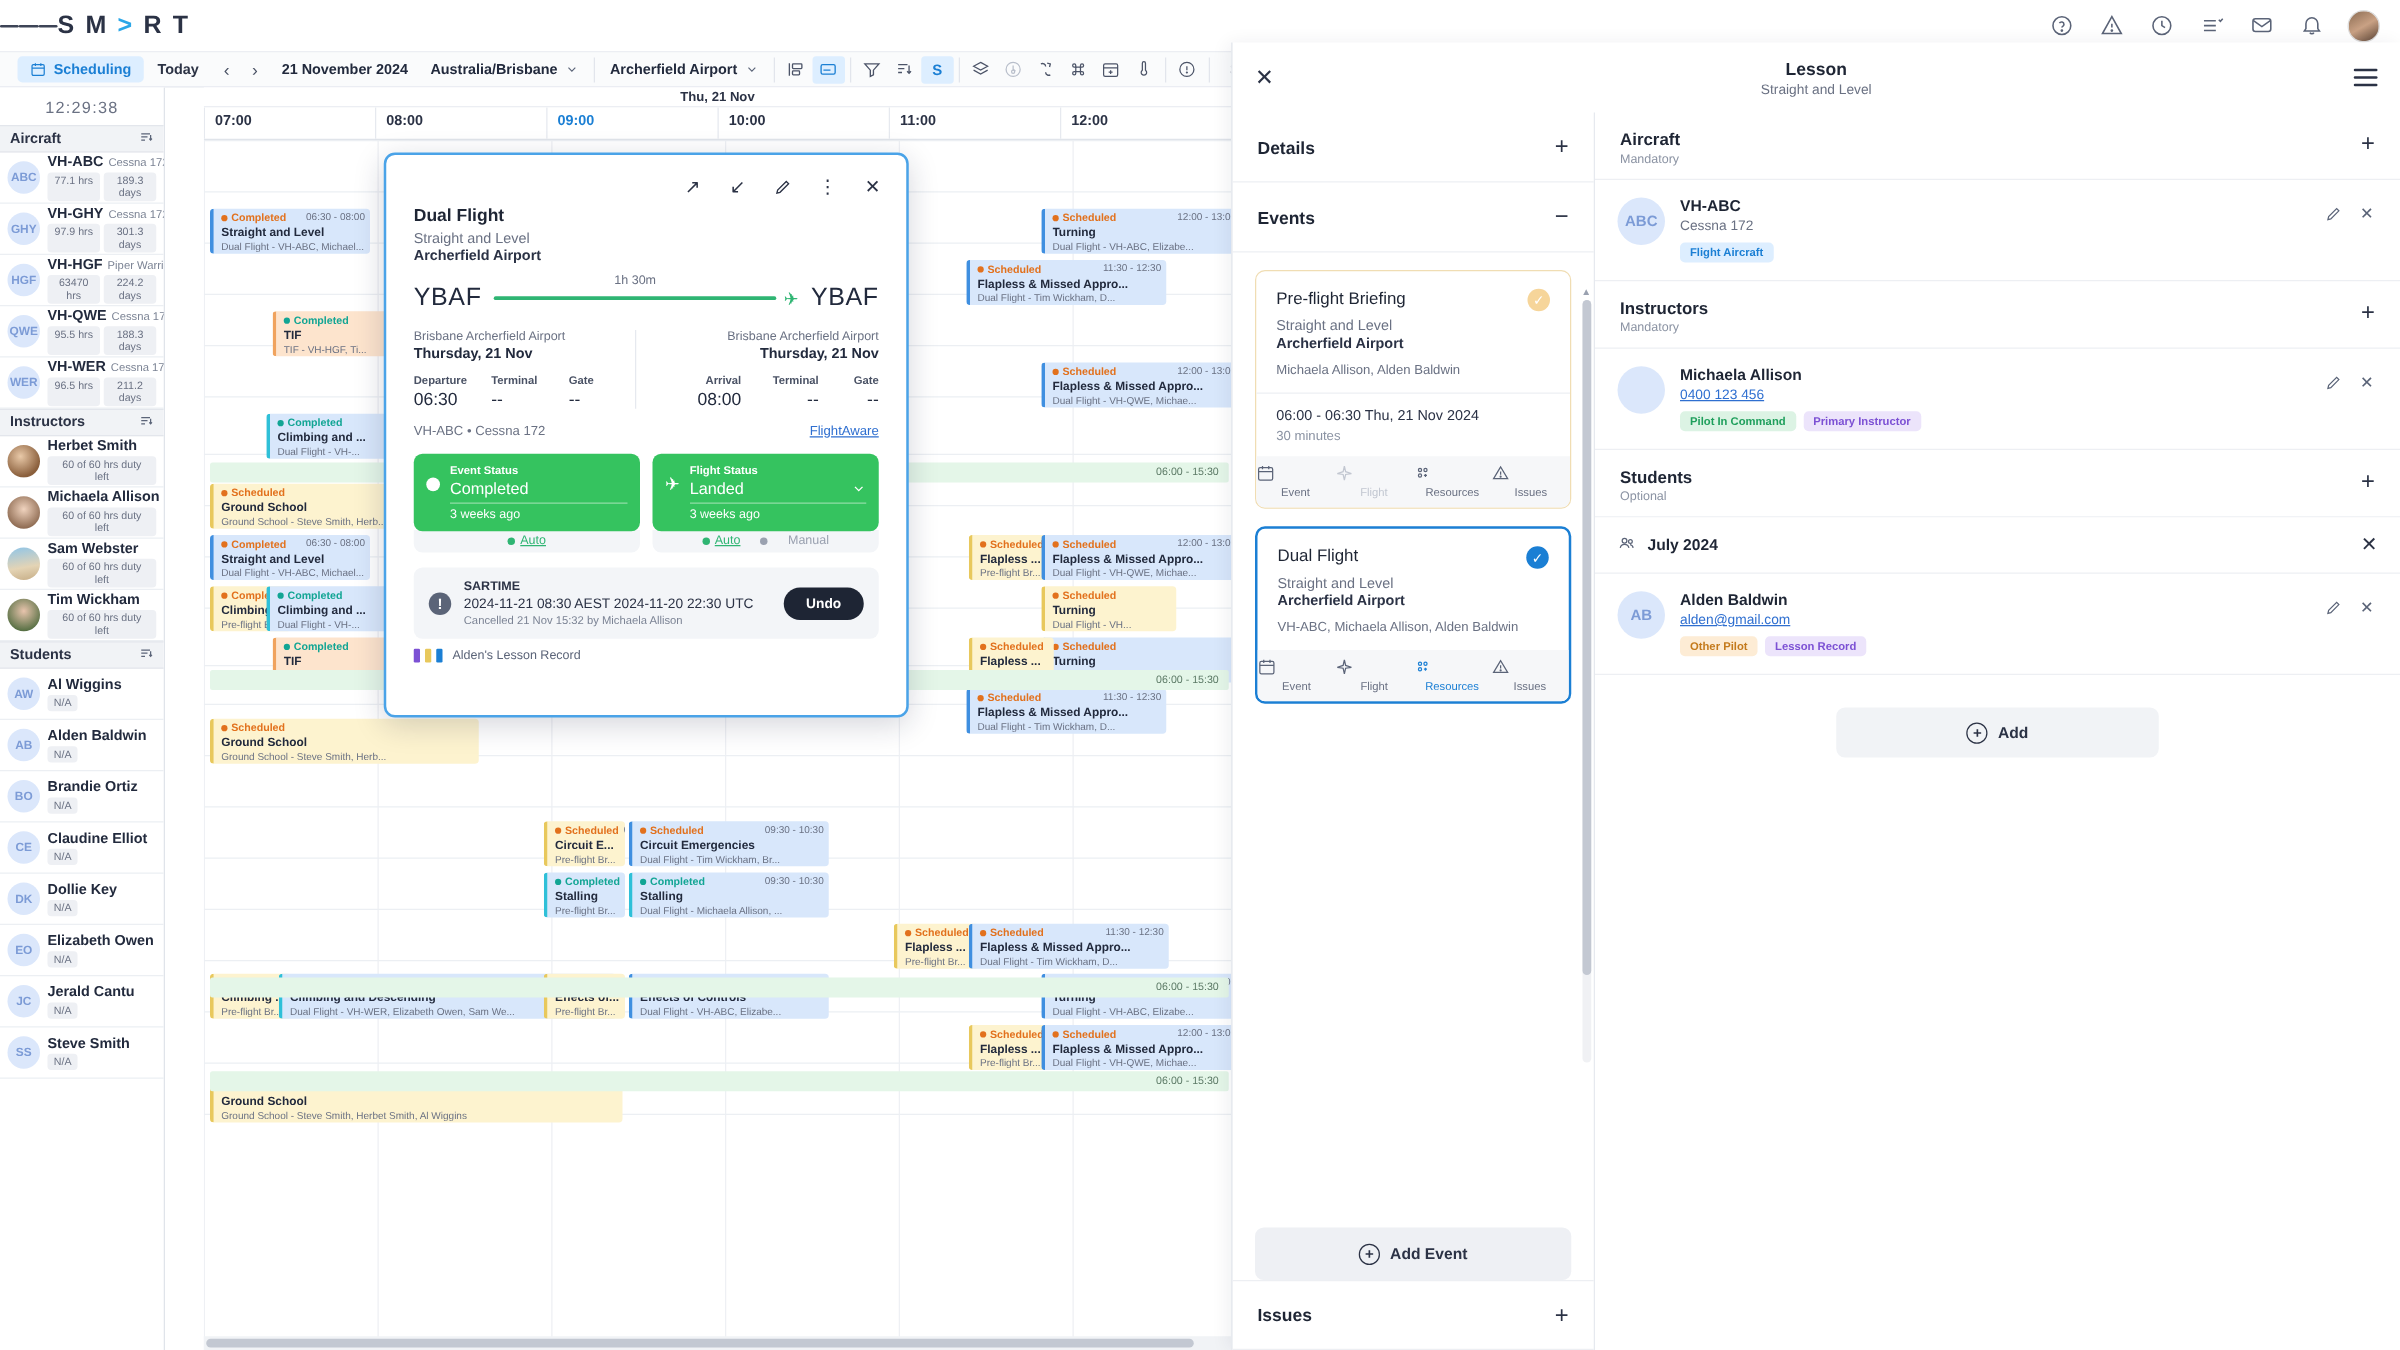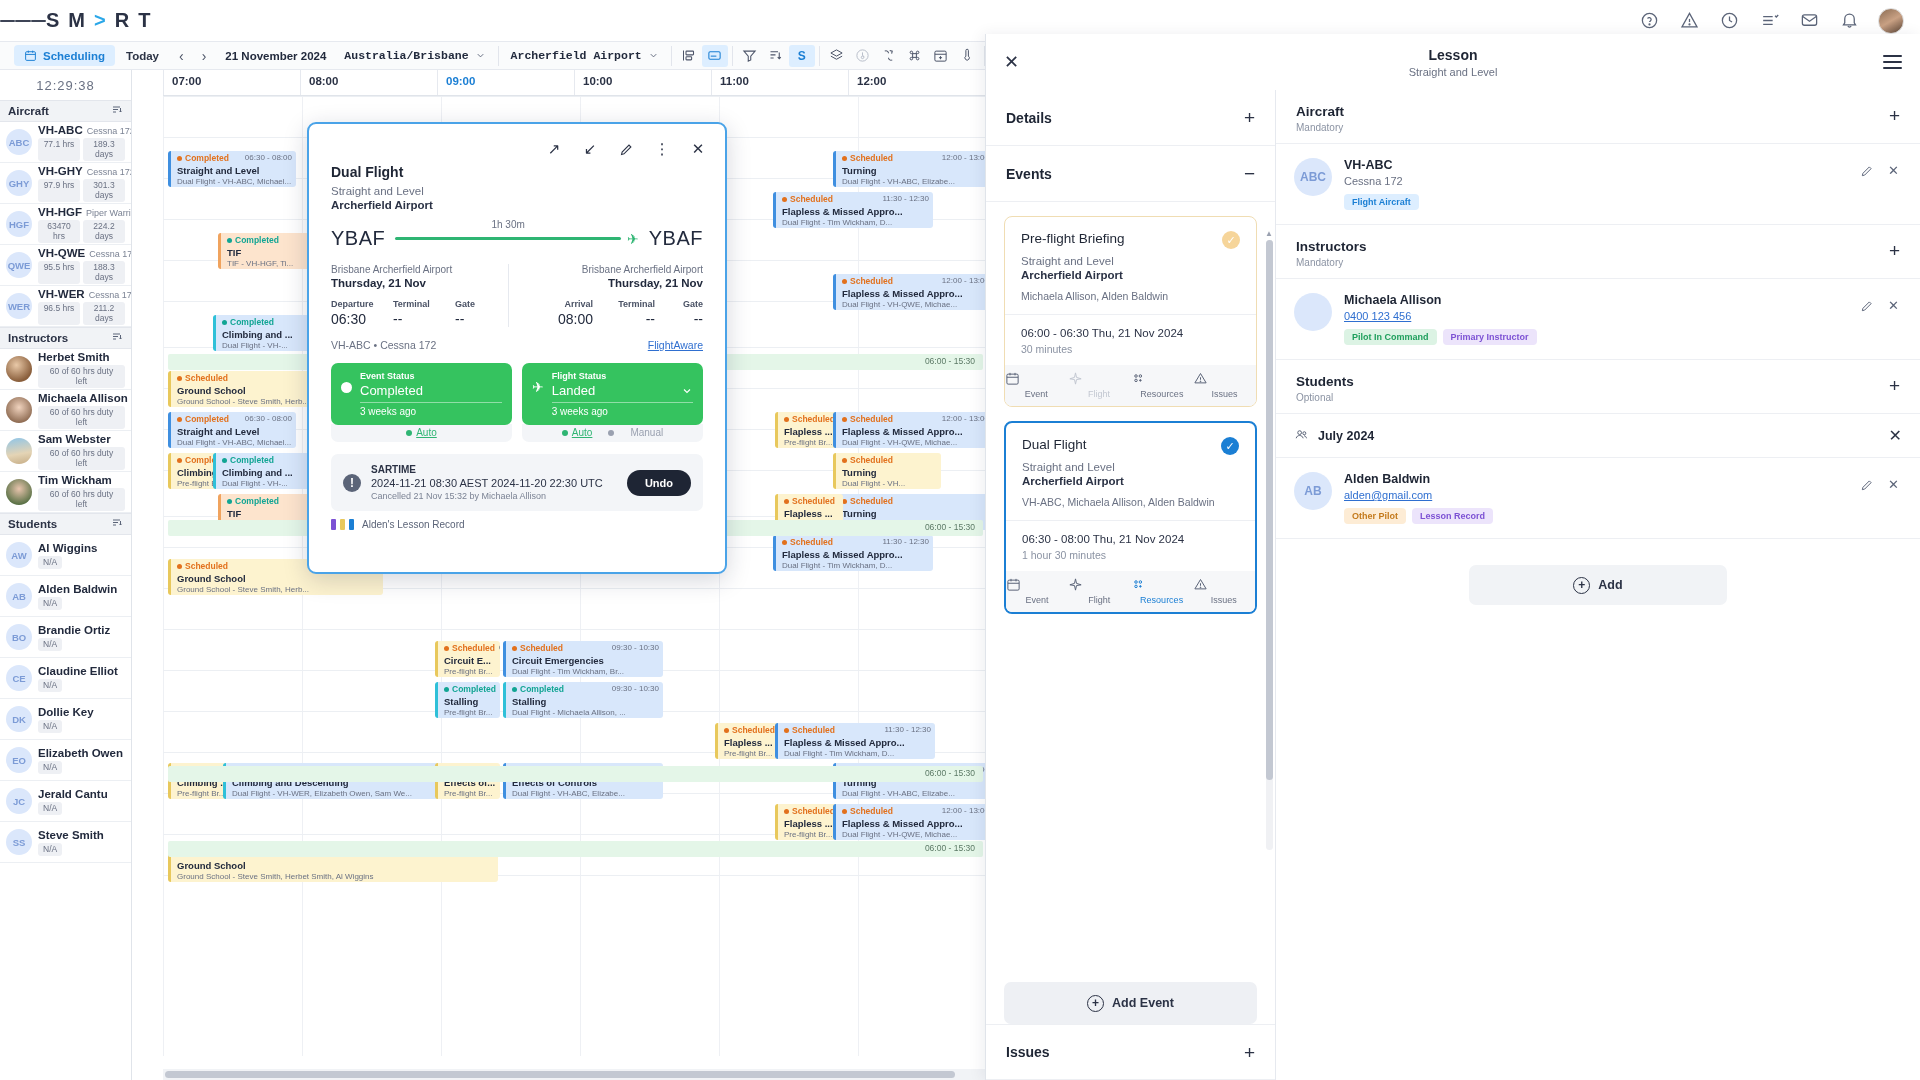--- a/index.html
+++ b/index.html
@@ -34,21 +34,21 @@
     display:flex; align-items:center; font-size:11.5px;
   }
   .tb-sched {
     display:flex; align-items:center; gap:6px;
     background:#ddeeff; color:#1b7fd4; font-weight:700;
     padding:4px 10px; margin-left:14px; border-radius:4px; cursor:pointer;
   }
   .tb-item { padding:0 11px; color:#2c3345; font-weight:700; cursor:pointer; white-space:nowrap;}
   .tb-arrow { padding:0 9px; color:#4a5265; cursor:pointer; font-size:14px;}
   .tb-date { padding:0 10px; font-weight:700; color:#222a3d;}
-  .tb-sel { padding:0 8px; font-weight:700; color:#222a3d; display:flex; align-items:center; gap:6px; cursor:pointer;font-family:Liberation Mono, monospace;}
+  .tb-sel { padding:0 8px; font-weight:700; color:#222a3d; display:flex; align-items:center; gap:6px; cursor:pointer;}
   .tb-sep { width:1px; height:20px; background:#e2e5ec; margin:0 4px;}
   .tb-ic { width:26px; height:22px; display:flex; align-items:center; justify-content:center; color:#4c5468; cursor:pointer; border-radius:3px;}
   .tb-ic.active { background:#ddeeff; color:#1b7fd4;}
   .tb-ic.dim { color:#b9bfcb; }
   .tb-search { padding-left:12px; color:#8b93a3; font-size:11.5px;}
 
   
   .leftpanel {
     position:absolute; top:70px; left:0; width:132px; height:1010px;
     background:#fff; border-right:1px solid #e0e4ea; overflow:hidden;
@@ -653,20 +653,21 @@
             </div>
             <div class="res-l2">
               <span class="pill">N/A</span>
             </div>
           </div>
         </div>
       </div>
   </div>
 
   <div class="cal">
+    <div class="cal-daybar">Thu, 21 Nov</div>
     <div class="cal-hours" id="hour-row">
         <div class="hcell">07:00</div>
         <div class="hcell">08:00</div>
         <div class="hcell cur">09:00</div>
         <div class="hcell">10:00</div>
         <div class="hcell">11:00</div>
         <div class="hcell">12:00</div>
       </div>
     <div class="cal-body" id="cal-body">
         <div class="vline" style="left: 0px;"></div>
@@ -1146,24 +1147,20 @@
             <div class="ecard sel">
               <div class="ec-top">
                 <div class="ec-t1">
                   <span class="ec-name">Dual Flight</span>
                   <span class="ec-check blue">✓</span>
                 </div>
                 <div class="ec-l">Straight and Level</div>
                 <div class="ec-l strong">Archerfield Airport</div>
                 <div class="ec-people">VH-ABC, Michaela Allison, Alden Baldwin</div>
               </div>
-              <div class="ec-time">
-                <div class="ec-tm">06:30 - 08:00 Thu, 21 Nov 2024</div>
-                <div class="ec-dur">1 hour 30 minutes</div>
-              </div>
               <div class="ec-tabs">
                 <div class="ec-tab"><svg class="gi" width="15" height="15" viewBox="0 0 24 24" fill="none" stroke="currentColor" stroke-width="1.6">
                     <rect x="3" y="5" width="18" height="16" rx="2"></rect>
                     <path d="M3 10h18M8 3v4M16 3v4"></path>
                   </svg>Event</div>
                 <div class="ec-tab"><svg class="gi" width="15" height="15" viewBox="0 0 24 24" fill="none" stroke="currentColor" stroke-width="1.6">
                     <path d="M12 3l1.6 7.2L21 12.5l-7.4 1.2L12 21l-1.6-7.3L3 12.5l7.4-2.3z"></path>
                   </svg>Flight</div>
                 <div class="ec-tab on"><svg class="gi" width="15" height="15" viewBox="0 0 24 24" fill="none" stroke="currentColor" stroke-width="1.6">
                     <circle cx="8" cy="8" r="2"></circle>

